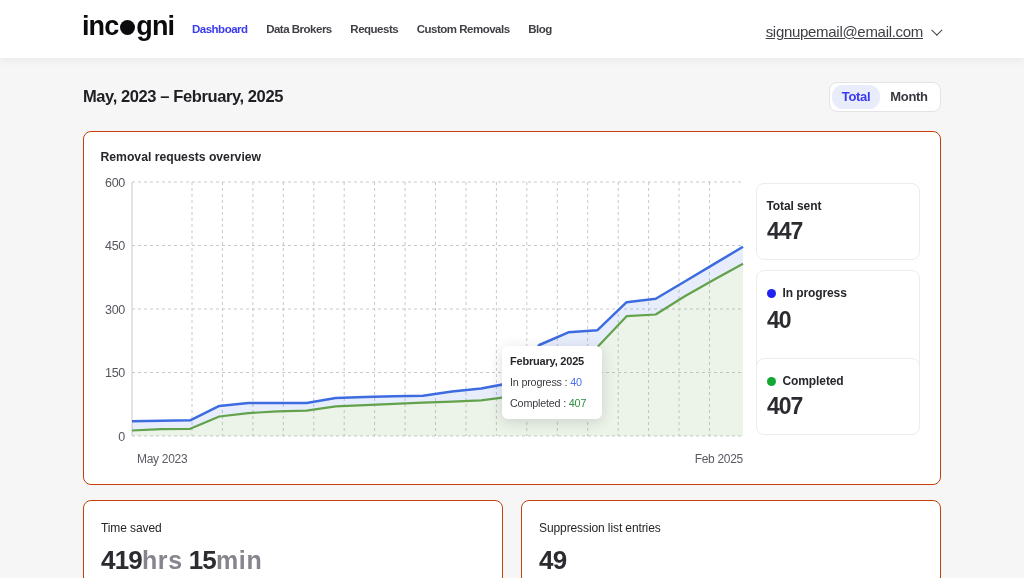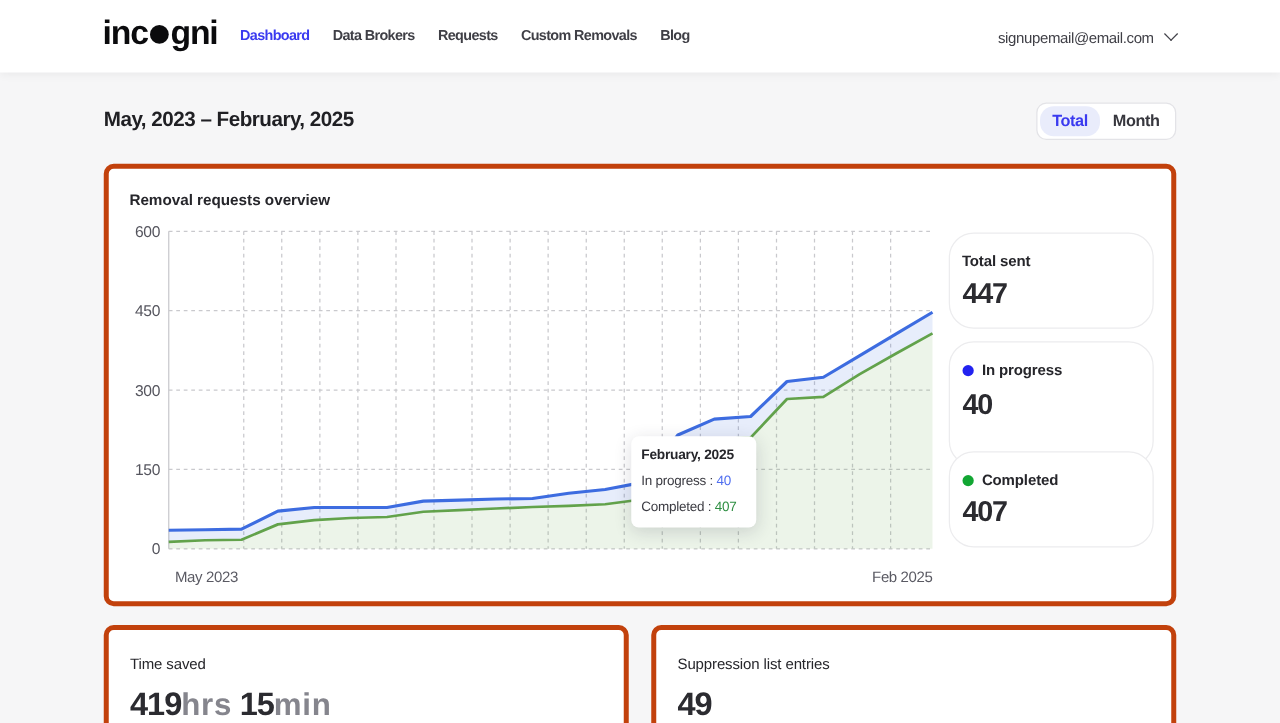--- a/index.html
+++ b/index.html
@@ -4,31 +4,31 @@
 <style>
   * { margin:0; padding:0; box-sizing:border-box; }
   html,body { width:1024px; height:578px; overflow:hidden; }
   body { font-family:"Liberation Sans", sans-serif; background:#f6f6f7; color:#222226; }
   .header { position:absolute; left:0; top:0; width:1024px; height:58px; background:#fff; box-shadow:0 3px 7px rgba(0,0,0,0.05); }
   .logo { position:absolute; left:82px; top:11px; font-size:27px; font-weight:700; letter-spacing:-0.9px; color:#0b0b0d; }
   .logo .dot { display:inline-block; width:15px; height:15px; background:#0b0b0d; border-radius:50%; margin:0 1px 0 2px; }
   .nav { position:absolute; left:192px; top:23px; font-size:11.5px; letter-spacing:-0.5px; color:#3f3f46; }
   .nav span { margin-right:18.6px;font-weight:bold; }
   .nav .active { color:#3a3af0; }
-  .account { position:absolute; right:86px; top:23px; font-size:12px; letter-spacing:-0.3px; color:#3f3f46; }
+  .account { position:absolute; right:86px; top:23px; font-size:15px; letter-spacing:-0.3px; color:#3f3f46;text-decoration:underline; }
   .chev { display:inline-block; width:8px; height:8px; border-right:1.5px solid #43434a; border-bottom:1.5px solid #43434a; transform:rotate(45deg) translateY(-4px); margin-left:7px; }
   .h1row { position:absolute; left:83px; top:86px; width:858px; }
   .h1 { font-size:16.5px; font-weight:700; color:#202024; letter-spacing:-0.4px; line-height:20px; }
   .toggle { position:absolute; right:0; top:-4px; width:112px; height:30px; background:#fff; border:1px solid #e3e3e7; border-radius:8px; display:flex; align-items:center; padding:2px; }
   .toggle .seg { height:24px; line-height:24px; text-align:center; font-size:13px; font-weight:700; border-radius:11px; color:#37373e; letter-spacing:-0.3px; }
   .toggle .on { background:#e9ecfb; color:#3a3af0; }
-  .card { position:absolute; background:#fff; border:4px solid #c2410c; border-radius:8px; }
+  .card { position:absolute; background:#fff; border:1px solid #c2410c; border-radius:8px; }
   .maincard { left:83px; top:131px; width:858px; height:354px; }
   .ctitle { position:absolute; left:16.5px; top:17.5px; font-size:12.2px; font-weight:700; color:#26262b; }
-  .minicard { position:absolute; left:672px; width:164px; border:1px solid #ececee; border-radius:20px; background:#fff; }
+  .minicard { position:absolute; left:672px; width:164px; border:1px solid #ececee; border-radius:8px; background:#fff; }
   .mc-label { position:absolute; left:9.5px; top:15px; font-size:12px; font-weight:700; color:#26262b; letter-spacing:-0.1px; }
   .mc-num { position:absolute; left:10px; top:34px; font-size:23px; font-weight:700; color:#2b2b30; letter-spacing:-1px; }
   .dot8 { display:inline-block; width:9.5px; height:9.5px; border-radius:50%; margin-right:6.5px; vertical-align:-1px; }
   .tooltip { position:absolute; left:418px; top:214px; width:100px; height:73px; background:#fff; border-radius:6px; box-shadow:0 3px 14px rgba(40,40,60,0.16); padding:9px 8px; white-space:nowrap; }
   .tt-title { font-size:11px; font-weight:700; color:#26262b; letter-spacing:-0.2px; }
   .tt-row { font-size:10.8px; color:#3c3c43; margin-top:9px; letter-spacing:-0.2px; }
   .botcard { top:500px; height:120px; }
   .bc-label { position:absolute; left:17px; top:20px; font-size:12px; font-weight:400; color:#26262b; letter-spacing:-0.1px; }
   .bc-num { position:absolute; left:17px; top:44px; font-size:26px; font-weight:700; color:#2b2b30; letter-spacing:-0.8px; }
   .bc-num .u { font-size:25px; font-weight:700; color:#85858d; letter-spacing:0.6px; }

